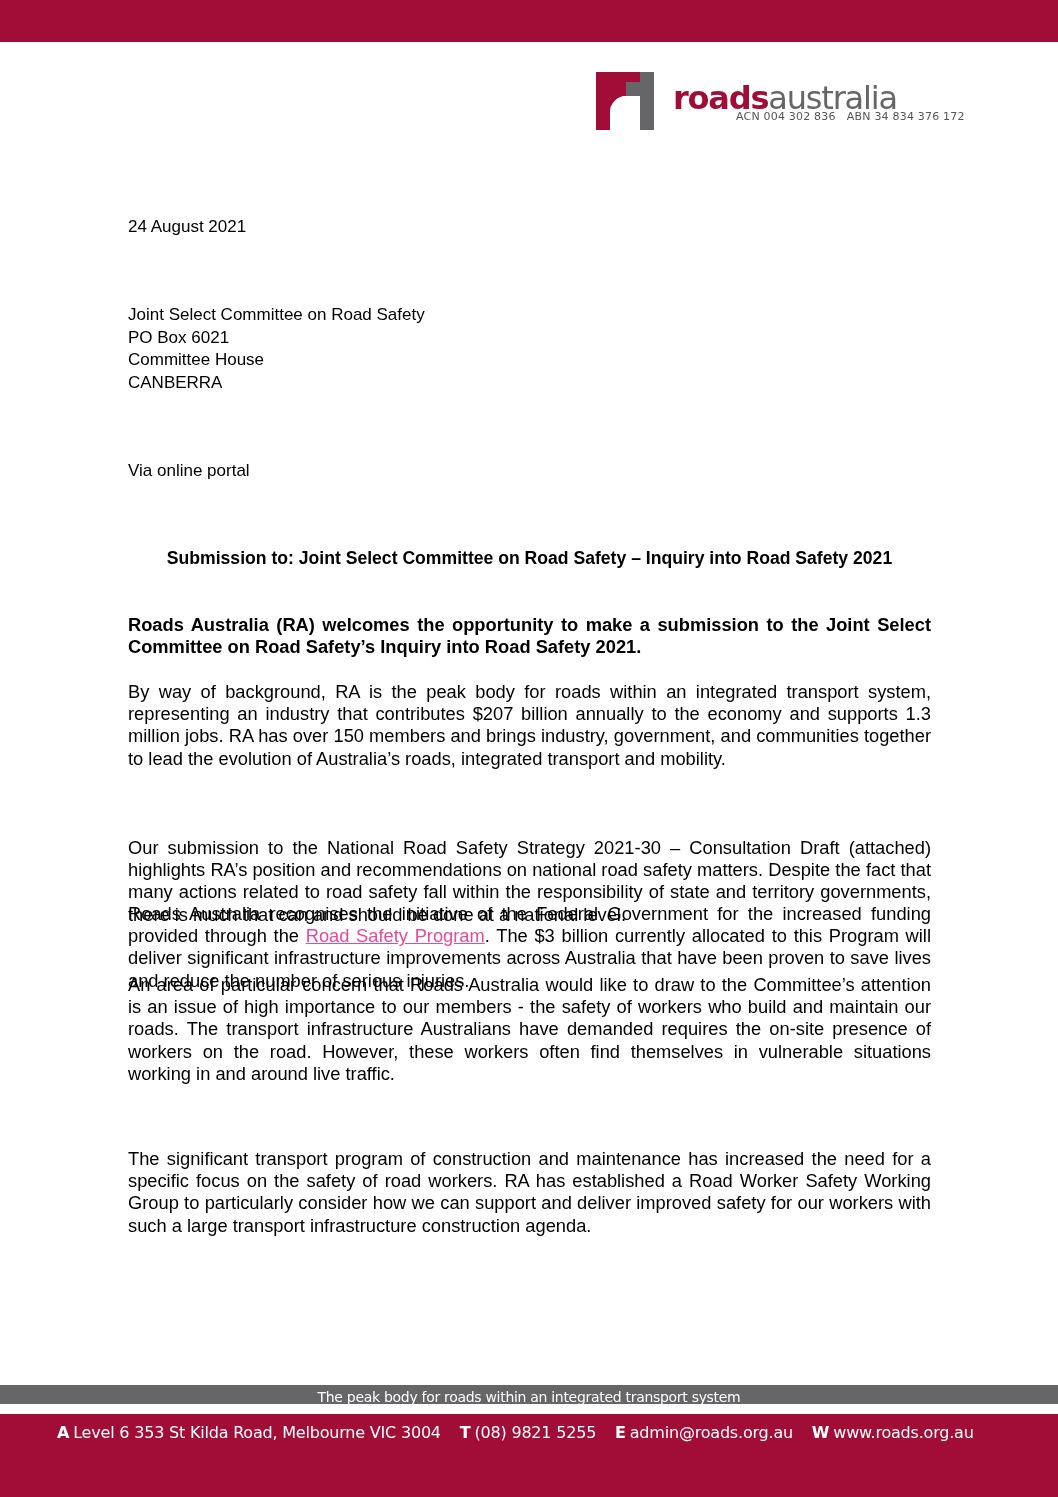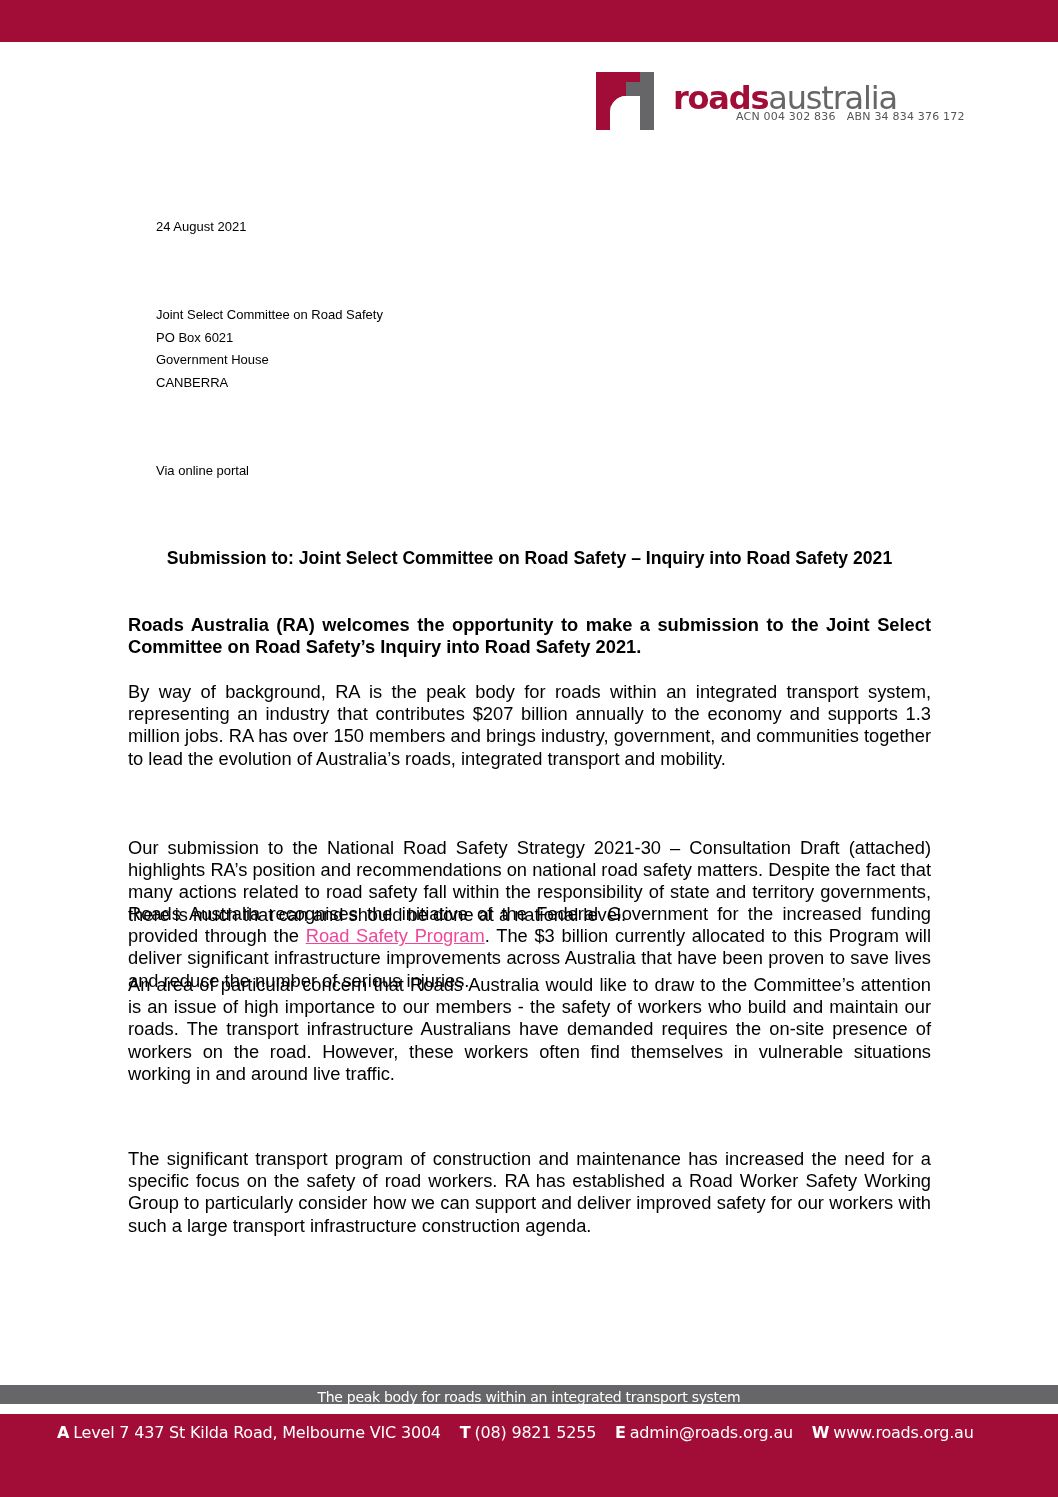--- a/index.html
+++ b/index.html
@@ -12,21 +12,21 @@
 
     .logo { position: absolute; left: 596px; top: 72px; width: 410px; height: 72px; }
     .logo-mark { position: absolute; left: 0; top: 0; width: 58px; height: 58px; }
     .logo-text { position: absolute; left: 77px; top: -10px; font-family: "DejaVu Sans", sans-serif;
       font-size: 32px; letter-spacing: -1.2px; line-height: 72px; white-space: nowrap; }
     .logo-roads { color: #a20d37; font-weight: bold; }
     .logo-australia { color: #666668; }
     .reg-numbers { position: absolute; left: 736px; top: 110px; font-family: "DejaVu Sans", sans-serif;
       font-size: 11px; color: #555; letter-spacing: 0.2px; white-space: nowrap; }
 
-    .letter { position: absolute; left: 128px; width: 803px; font-size: 13px; line-height: 22.4px; margin-left: 28px; }
+    .letter { position: absolute; left: 128px; width: 803px; font-size: 17px; line-height: 22.4px; }
     .date { top: 216px; }
     .address { top: 304px; }
     .address div { height: 22.5px; }
     .via { top: 460px; }
 
     .subject { position: absolute; left: 128px; top: 548px; width: 803px; text-align: center;
       font-weight: bold; font-size: 17.6px; line-height: 21.6px; }
 
     .para { position: absolute; left: 128px; width: 803px; text-align: justify;
       font-size: 18.3px; line-height: 22.2px; }
@@ -66,37 +66,37 @@
   </svg>
   <div class="logo-text"><span class="logo-roads">roads</span><span class="logo-australia">australia</span></div>
 </div>
 <div class="reg-numbers" style="white-space: pre;">ACN 004 302 836   ABN 34 834 376 172</div>
 
 <div class="letter date">24 August 2021</div>
 
 <div class="letter address">
   <div>Joint Select Committee on Road Safety</div>
   <div>PO Box 6021</div>
-  <div>Government House</div>
+  <div>Committee House</div>
   <div>CANBERRA</div>
 </div>
 
 <div class="letter via">Via online portal</div>
 
 <div class="subject">Submission to: Joint Select Committee on Road Safety – Inquiry into Road Safety 2021</div>
 
 <div class="para p1">Roads Australia (RA) welcomes the opportunity to make a submission to the Joint Select Committee on Road Safety’s Inquiry into Road Safety 2021.</div>
 <div class="para p2">By way of background, RA is the peak body for roads within an integrated transport system, representing an industry that contributes $207 billion annually to the economy and supports 1.3 million jobs. RA has over 150 members and brings industry, government, and communities together to lead the evolution of Australia’s roads, integrated transport and mobility.</div>
 <div class="para p3">Our submission to the National Road Safety Strategy 2021-30 – Consultation Draft (attached) highlights RA’s position and recommendations on national road safety matters. Despite the fact that many actions related to road safety fall within the responsibility of state and territory governments, there is much that can and should be done at a national level.</div>
 <div class="para p4"><span>Roads Australia recognises the initiative of the Federal Government for the increased funding provided through the </span><a href="#">Road Safety Program</a><span>. The $3 billion currently allocated to this Program will deliver significant infrastructure improvements across Australia that have been proven to save lives and reduce the number of serious injuries.</span></div>
 <div class="para p5">An area of particular concern that Roads Australia would like to draw to the Committee’s attention is an issue of high importance to our members - the safety of workers who build and maintain our roads. The transport infrastructure Australians have demanded requires the on-site presence of workers on the road. However, these workers often find themselves in vulnerable situations working in and around live traffic.</div>
 <div class="para p6">The significant transport program of construction and maintenance has increased the need for a specific focus on the safety of road workers. RA has established a Road Worker Safety Working Group to particularly consider how we can support and deliver improved safety for our workers with such a large transport infrastructure construction agenda.</div>
 
 <div class="tagline-band">The peak body for roads within an integrated transport system</div>
 
 <div class="contact-band">
   <div class="contact-line">
-    <span class="item"><span class="k">A</span><span>Level 7 437 St Kilda Road, Melbourne VIC 3004</span></span>
+    <span class="item"><span class="k">A</span><span>Level 6 353 St Kilda Road, Melbourne VIC 3004</span></span>
     <span class="item"><span class="k">T</span><span>(08) 9821 5255</span></span>
     <span class="item"><span class="k">E</span><span>admin@roads.org.au</span></span>
     <span class="item"><span class="k">W</span><span>www.roads.org.au</span></span>
   </div>
 </div>
 
 </body></html>

